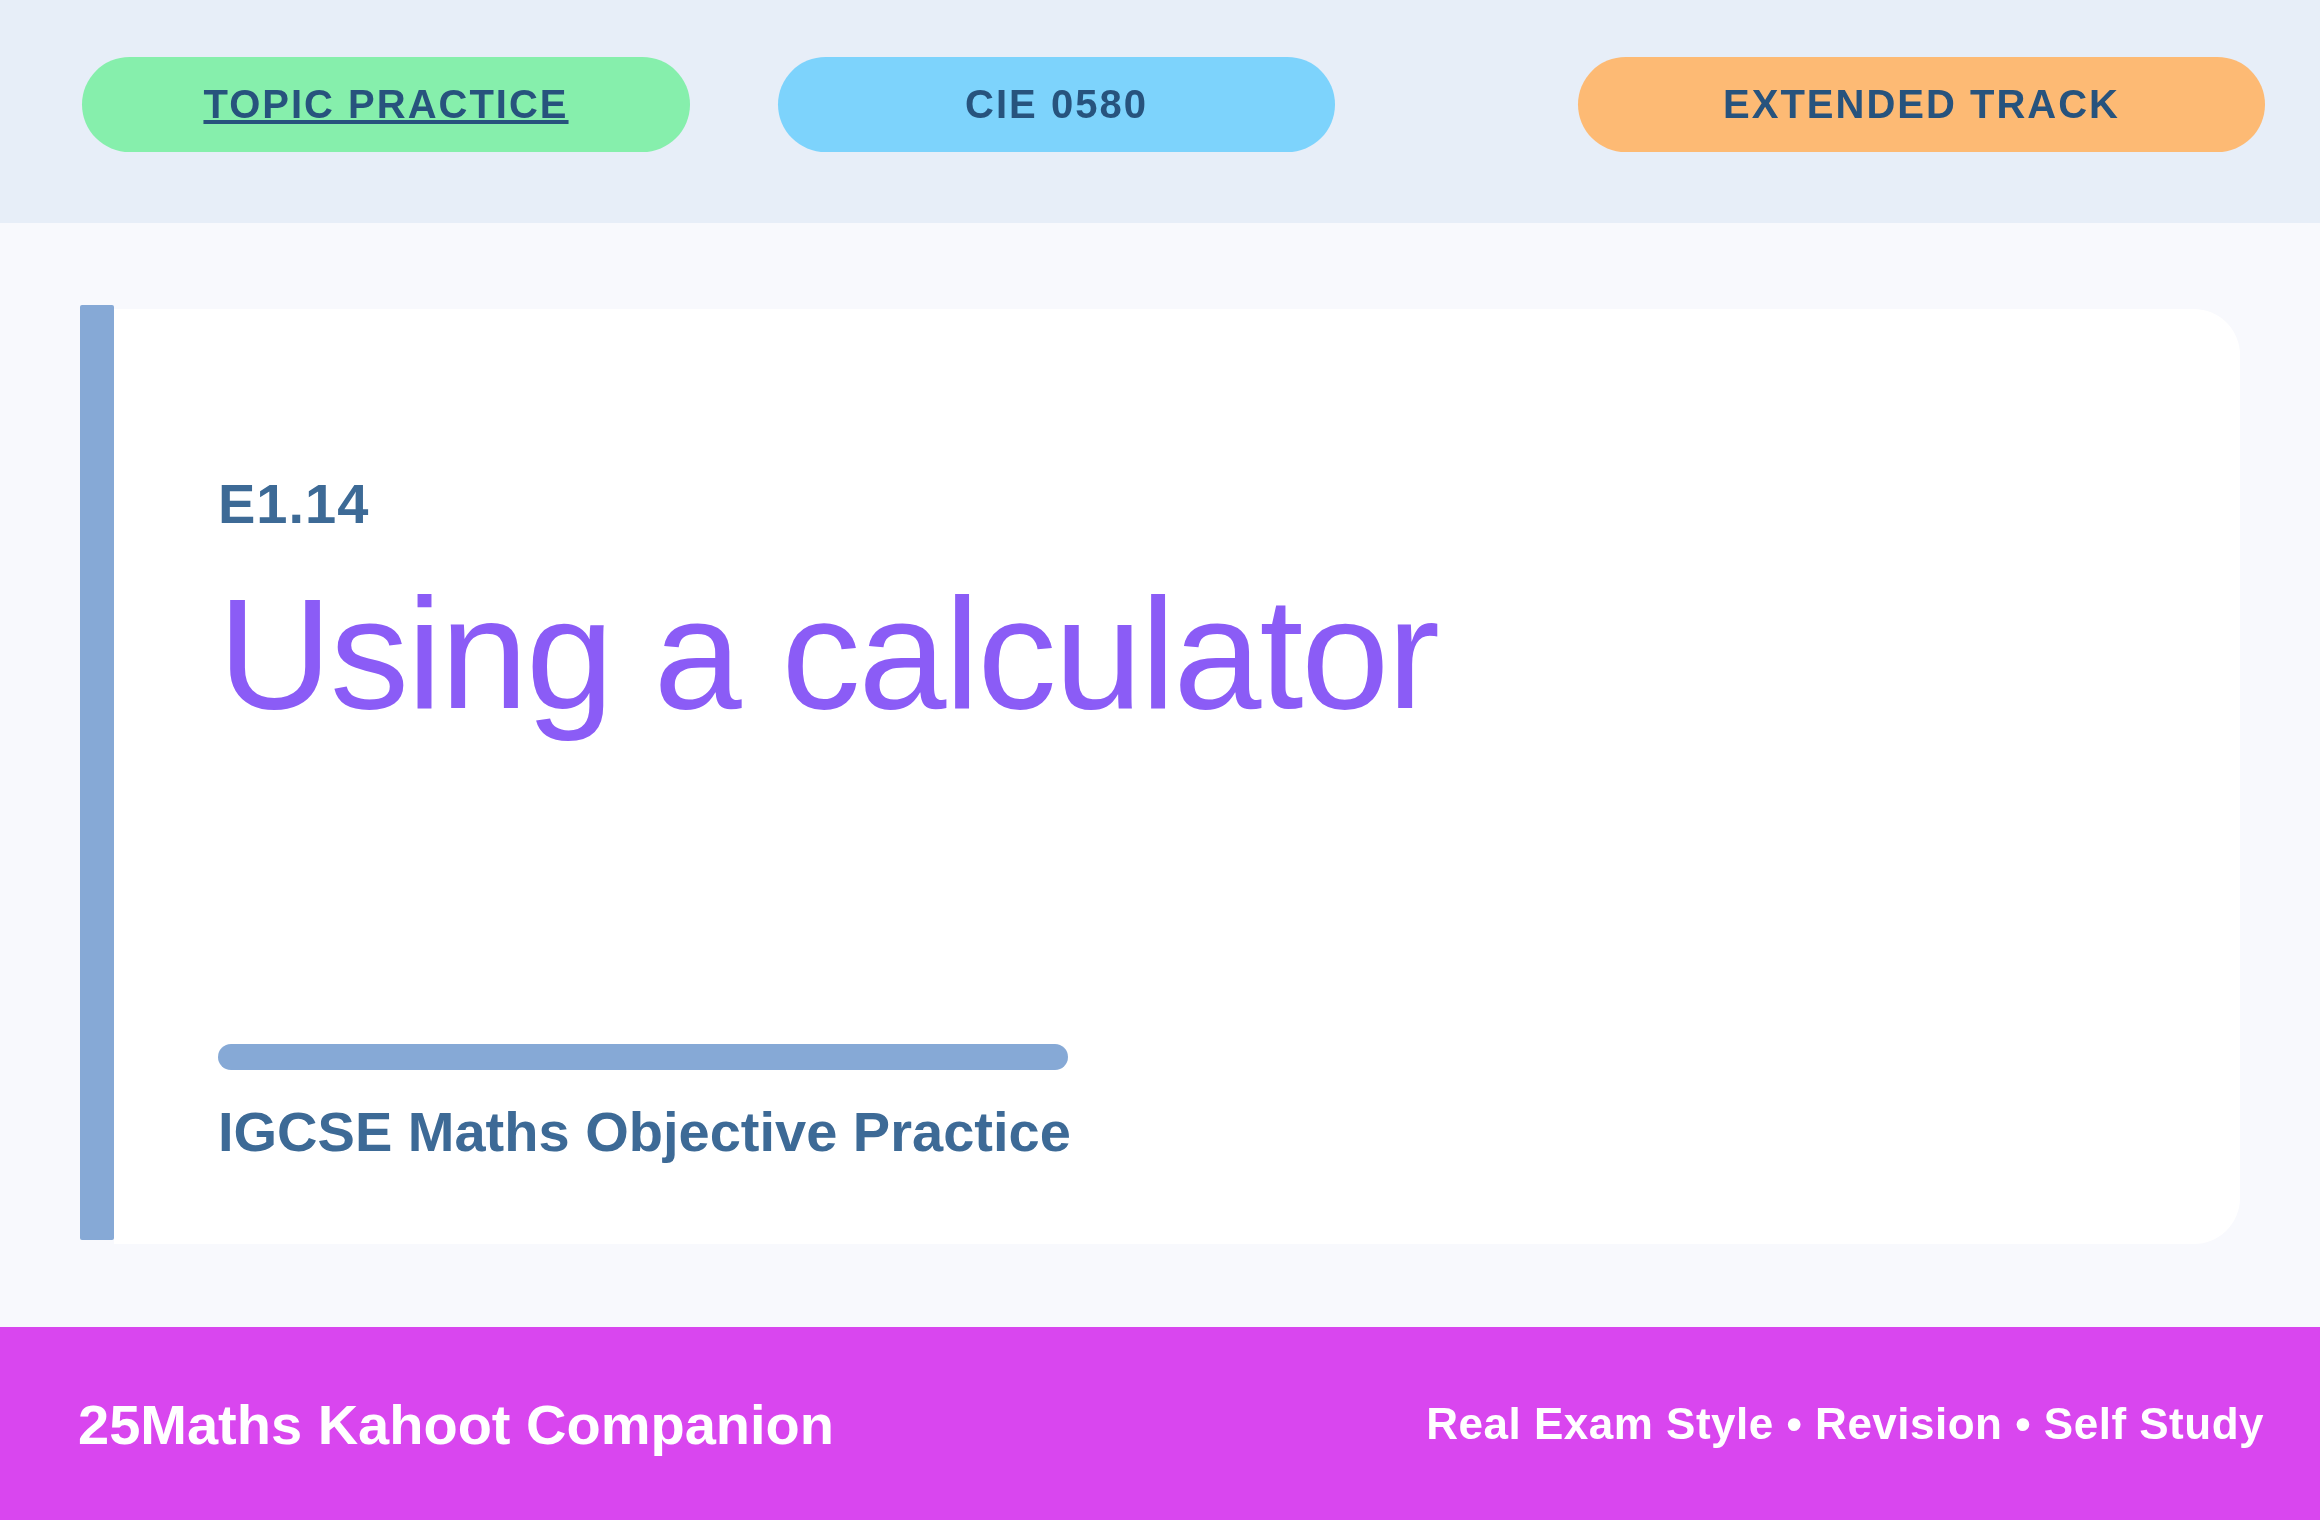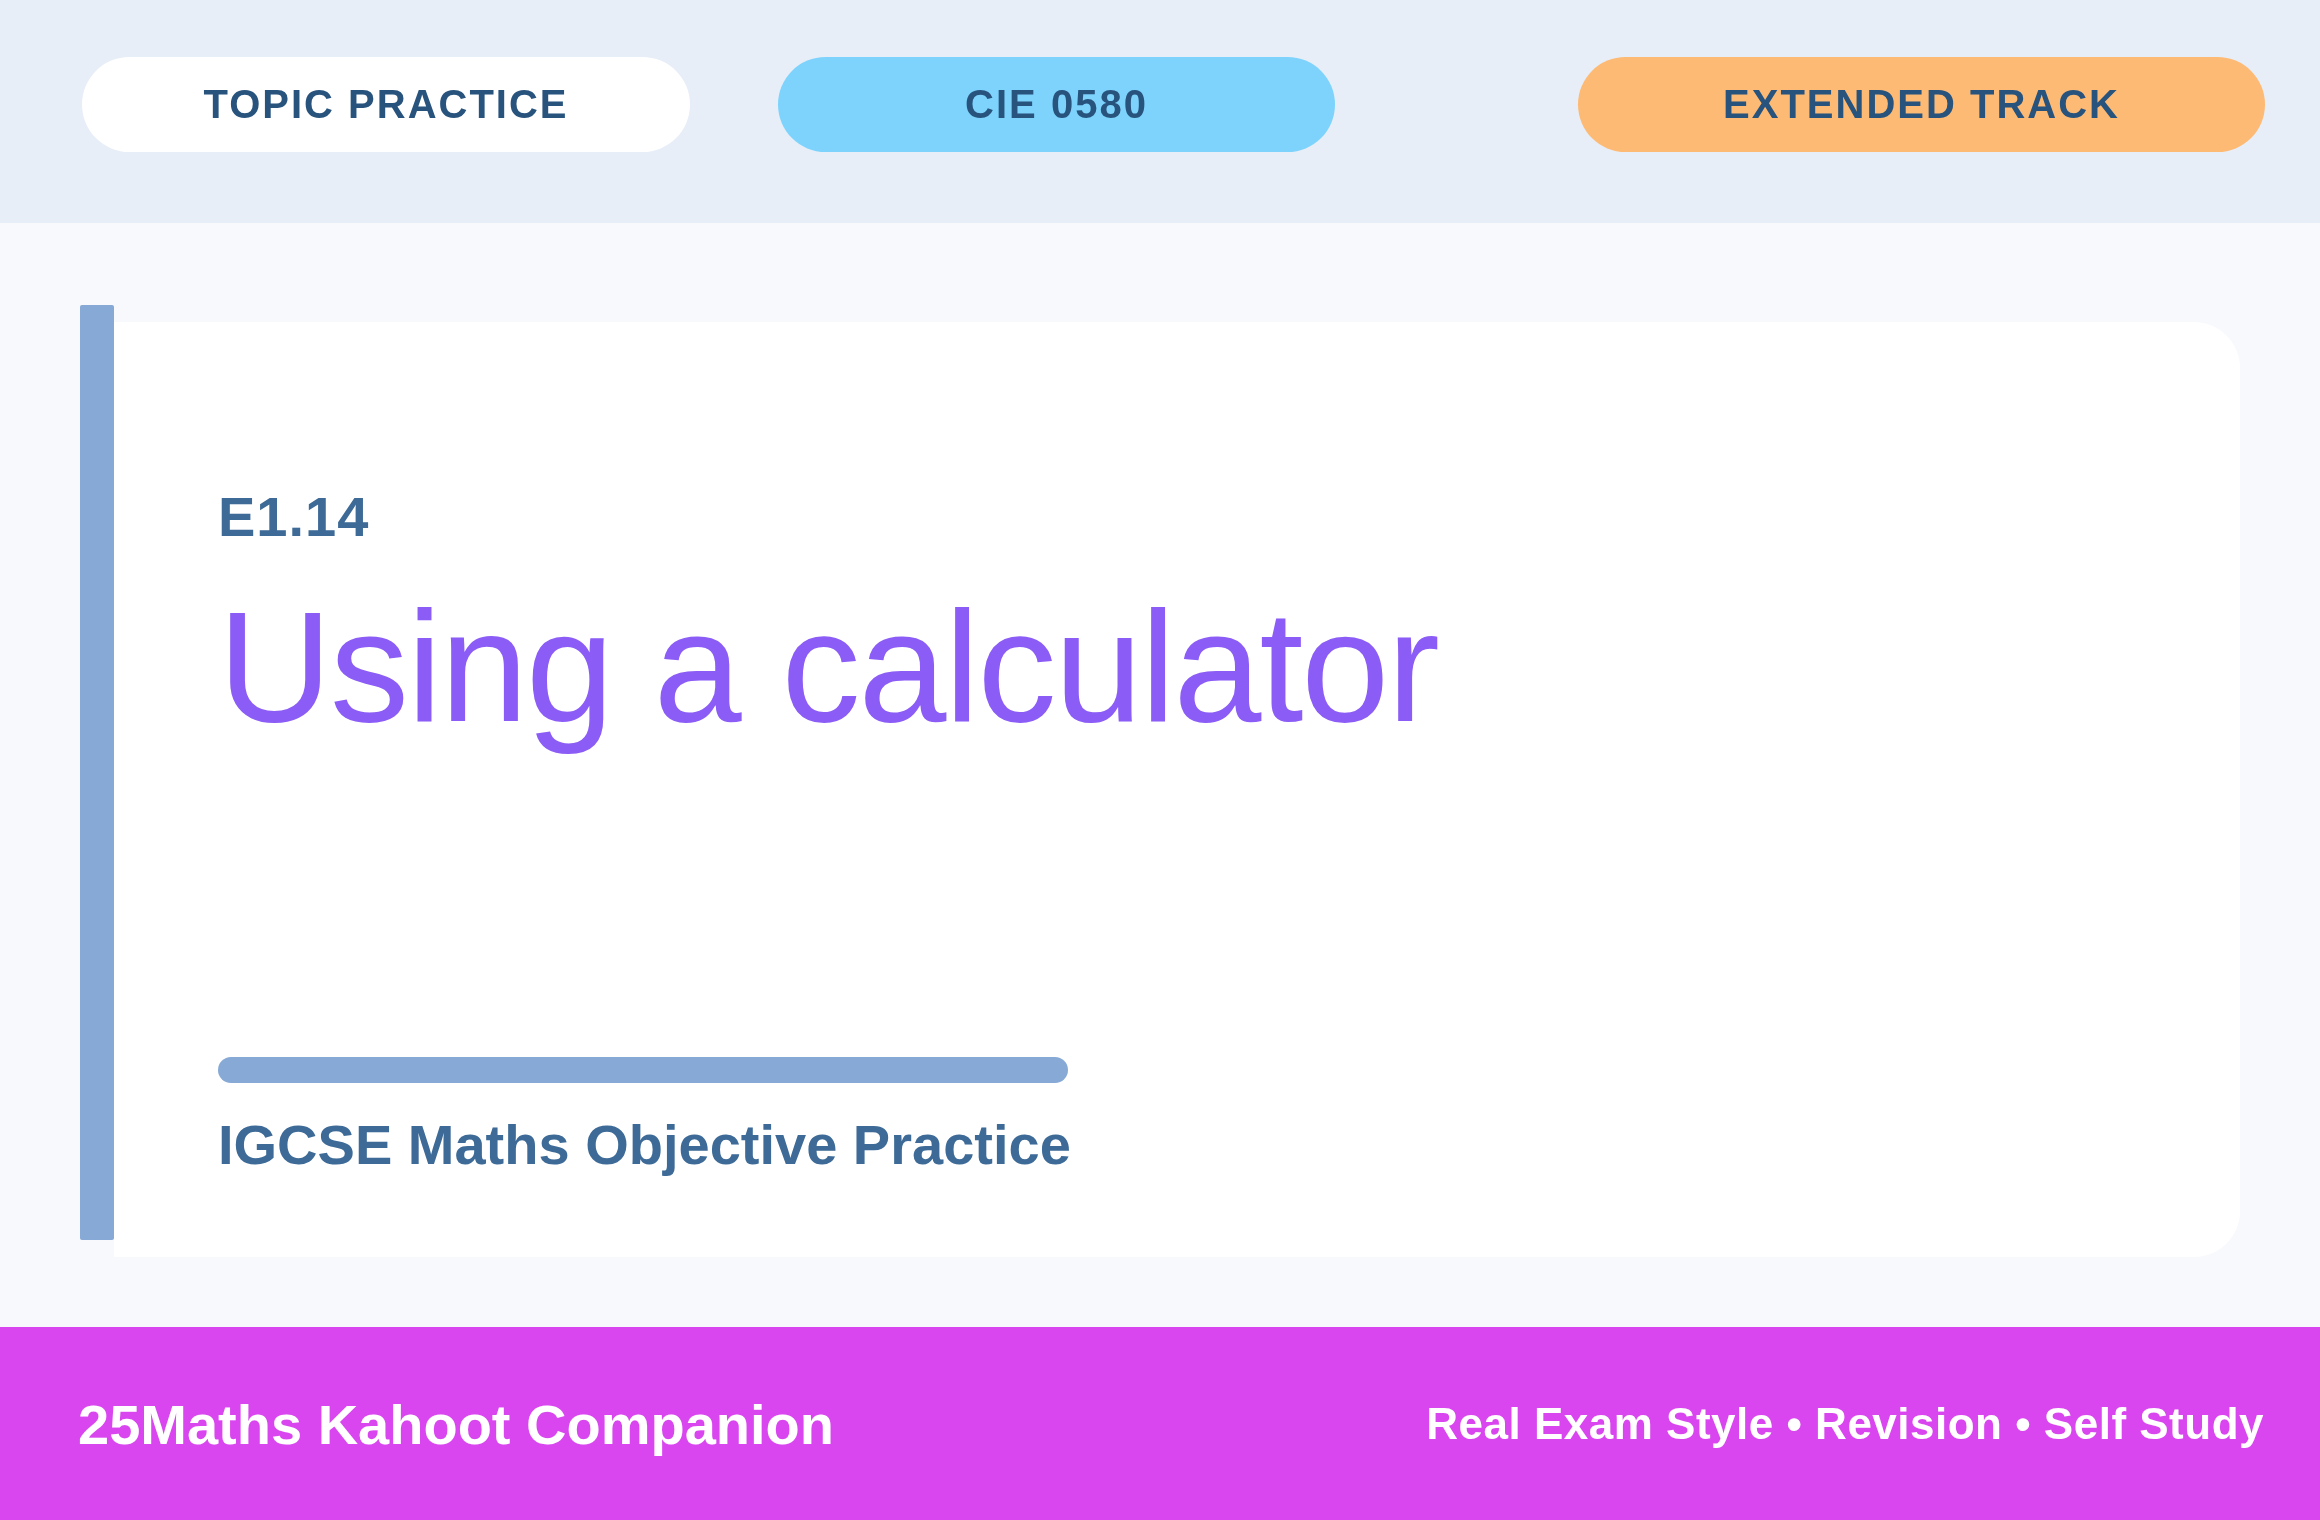--- a/index.html
+++ b/index.html
@@ -41,21 +41,21 @@
     display: flex;
     align-items: center;
     justify-content: center;
     font-size: 40px;
     font-weight: bold;
     letter-spacing: 2.0px;
     color: #27537d;
     white-space: nowrap;
   }
 
-  .badge-1 { width: 608px; background: #ffffff; margin-right: 88px; }
+  .badge-1 { width: 608px; background: #86efac; margin-right: 88px; text-decoration: underline; }
   .badge-2 { width: 557px; background: #7dd3fc; margin-right: 243px; }
   .badge-3 { width: 687px; background: #fdba74; }
 
   
   .card-wrap {
     position: absolute;
     left: 80px;
     top: 305px;
     width: 2160px;
     height: 935px;
@@ -65,21 +65,21 @@
     position: absolute;
     left: 0; top: 0;
     width: 34px;
     height: 935px;
     background: #86a9d6;
     border-radius: 2px;
   }
 
   .card {
     position: absolute;
-    left: 34px; top: 17px;
+    left: 34px; top: 4px;
     width: 2126px;
     height: 935px;
     background: #ffffff;
     border-radius: 0 46px 46px 0;
   }
 
   .card-inner {
     position: absolute;
     left: 104px;
     top: 0;

